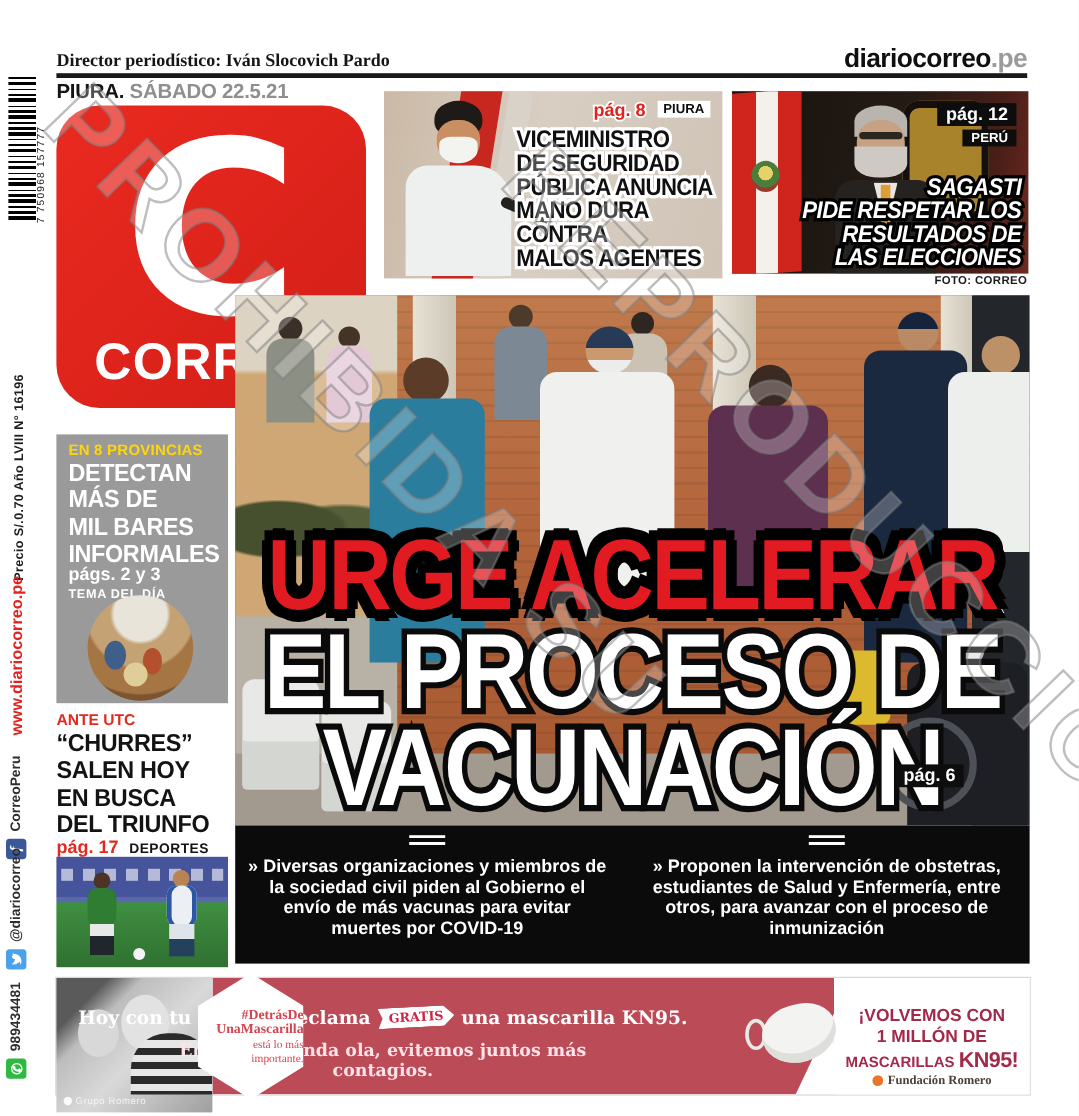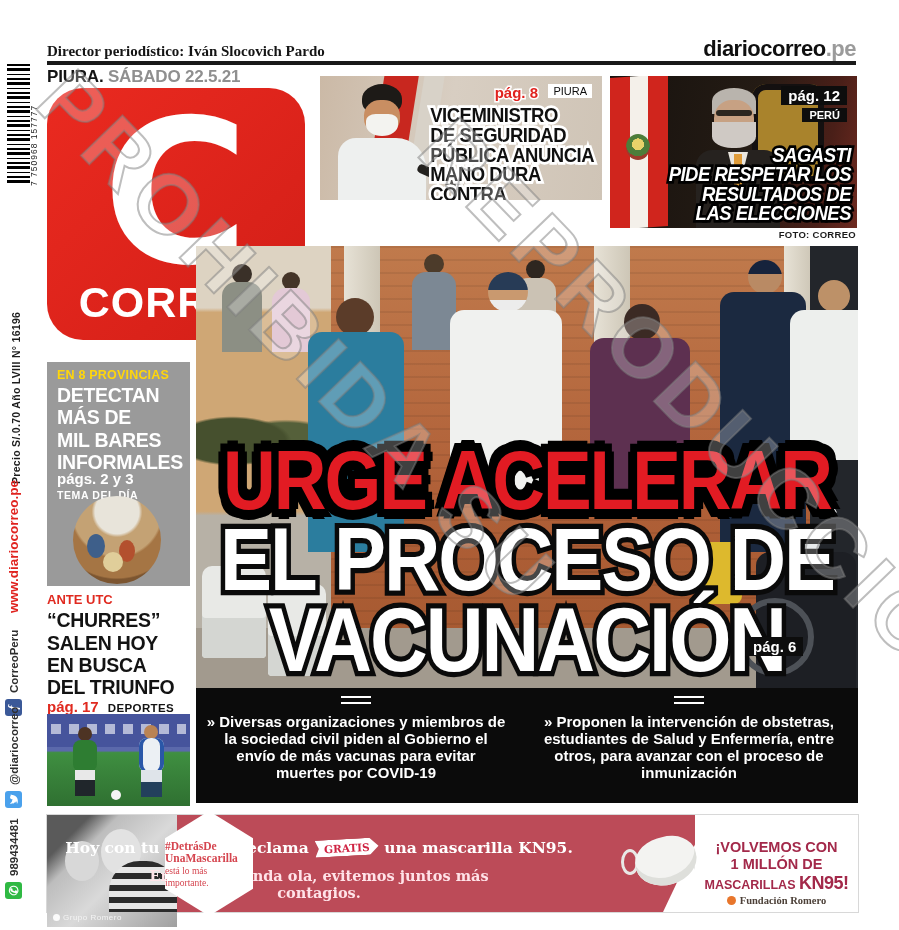--- a/index.html
+++ b/index.html
@@ -35,27 +35,27 @@
   
   .logo { left:47px; top:88px; width:258px; height:252px; }
   .logo .tail { position:absolute; left:198px; top:300px; width:52px; height:52px; background:#e0231f; transform:rotate(28deg); border-radius:6px; }
   .logo .bubble { position:absolute; inset:0; background:linear-gradient(135deg,#ea2a20,#d21e17); border-radius:36px; }
   .logo .c { position:absolute; left:0; width:100%; top:-12px; text-align:center; font-family:"DejaVu Sans",sans-serif; font-weight:800; font-size:200px; color:#fff; }
   .logo .word { position:absolute; left:0; width:100%; top:190px; text-align:center; font-weight:800; font-size:43px; letter-spacing:1px; color:#fff; }
 
   
   .card { overflow:hidden; }
   .chip-dark { background:#0d0d0d; color:#fff; font-weight:800; padding:1px 7px; display:inline-block; }
-  .chip-light { background:#fff; color:#0d0d0d; font-weight:400; padding:1px 5px; display:inline-block; }
+  .chip-light { background:#fff; color:#0d0d0d; font-weight:700; padding:1px 5px; display:inline-block; }
   .ol-black { color:#101010; -webkit-text-stroke:5px #fff; paint-order:stroke fill; }
   .ol-white { color:#fff; -webkit-text-stroke:5px #000; paint-order:stroke fill; }
   .disp { font-weight:800; display:inline-block; transform:scaleY(1.08); letter-spacing:-0.5px; }
 
   
-  .card-piura { left:320px; top:76px; width:282px; height:124px; background:linear-gradient(100deg,#cbb9a6 0%,#d8cec2 45%,#cfc4b6 100%); }
+  .card-piura { left:320px; top:76px; width:282px; height:156px; background:linear-gradient(100deg,#cbb9a6 0%,#d8cec2 45%,#cfc4b6 100%); }
   .cp-flag1 { position:absolute; left:52px; top:-8px; width:34px; height:175px; background:#c8271f; transform:rotate(9deg); }
   .cp-flag2 { position:absolute; left:92px; top:-8px; width:20px; height:175px; background:#d8d2c8; transform:rotate(9deg); }
   .cp-hair { position:absolute; left:42px; top:8px; width:40px; height:30px; border-radius:50% 50% 40% 40%; background:#1d1a17; }
   .cp-face { position:absolute; left:44px; top:24px; width:36px; height:34px; border-radius:45%; background:#c98e62; }
   .cp-mask { position:absolute; left:46px; top:38px; width:32px; height:22px; border-radius:30% 30% 50% 50%; background:#f3f3f0; }
   .cp-shirt { position:absolute; left:18px; top:62px; width:88px; height:92px; border-radius:18px 30px 0 0; background:#eef0ef; }
   .cp-mic { position:absolute; left:96px; top:96px; width:46px; height:9px; background:#23211e; transform:rotate(24deg); border-radius:4px; }
   .cp-ref { position:absolute; right:64px; top:8px; font-size:15px; font-weight:800; color:#e0231f; -webkit-text-stroke:3px #fff; paint-order:stroke fill; }
   .cp-sec { position:absolute; right:10px; top:8px; font-size:11px; }
   .cp-head { position:absolute; right:8px; top:30px; text-align:left; font-size:18.5px; line-height:1.07; }
@@ -165,21 +165,21 @@
   .bn-right { position:absolute; left:648px; top:0; width:163px; height:97px; background:#fff; }
   .bn-vtx { position:absolute; left:0; width:163px; text-align:center; font-weight:800; color:#a3294a; }
   .bn-v1 { top:24px; font-size:14.5px; }
   .bn-v2 { top:41px; font-size:14.5px; }
   .bn-v3 { top:58px; font-size:12.5px; }
   .bn-v3 .kn { font-size:18px; letter-spacing:-0.5px; }
   .bn-found { position:absolute; left:0; top:80px; width:163px; display:flex; align-items:center; justify-content:center; gap:4px;
     font-family:"Liberation Serif",serif; font-size:10.5px; font-weight:700; color:#4c4038; }
   .bn-found .fdot { width:9px; height:9px; border-radius:50%; background:#e8762c; }
   .hex { position:absolute; left:118px; top:-4px; width:88px; height:105px; background:#fff; z-index:4;
-    clip-path:polygon(50% 0,100% 26%,100% 74%,50% 100%,0 74%,0 26%); display:flex; flex-direction:column; align-items:flex-start; justify-content:center;
+    clip-path:polygon(50% 0,100% 26%,100% 74%,50% 100%,0 74%,0 26%); display:flex; flex-direction:column; align-items:flex-end; justify-content:center;
     font-family:"Liberation Serif",serif; color:#d5454f; }
   .hex .h1 { font-size:11.5px; font-weight:800; }
   .hex .h2 { font-size:9.5px; margin-top:2px; }
 
   
   .wm { position:absolute; white-space:nowrap; font-weight:700; font-size:84px; letter-spacing:8px;
     color:rgba(255,255,255,.25); -webkit-text-stroke:2px rgba(125,125,125,.5);
     transform:rotate(46deg); transform-origin:0 0; pointer-events:none; z-index:40; }
   .wm1 { left:88px; top:52px; }
   .wm2 { left:470px; top:100px; }

